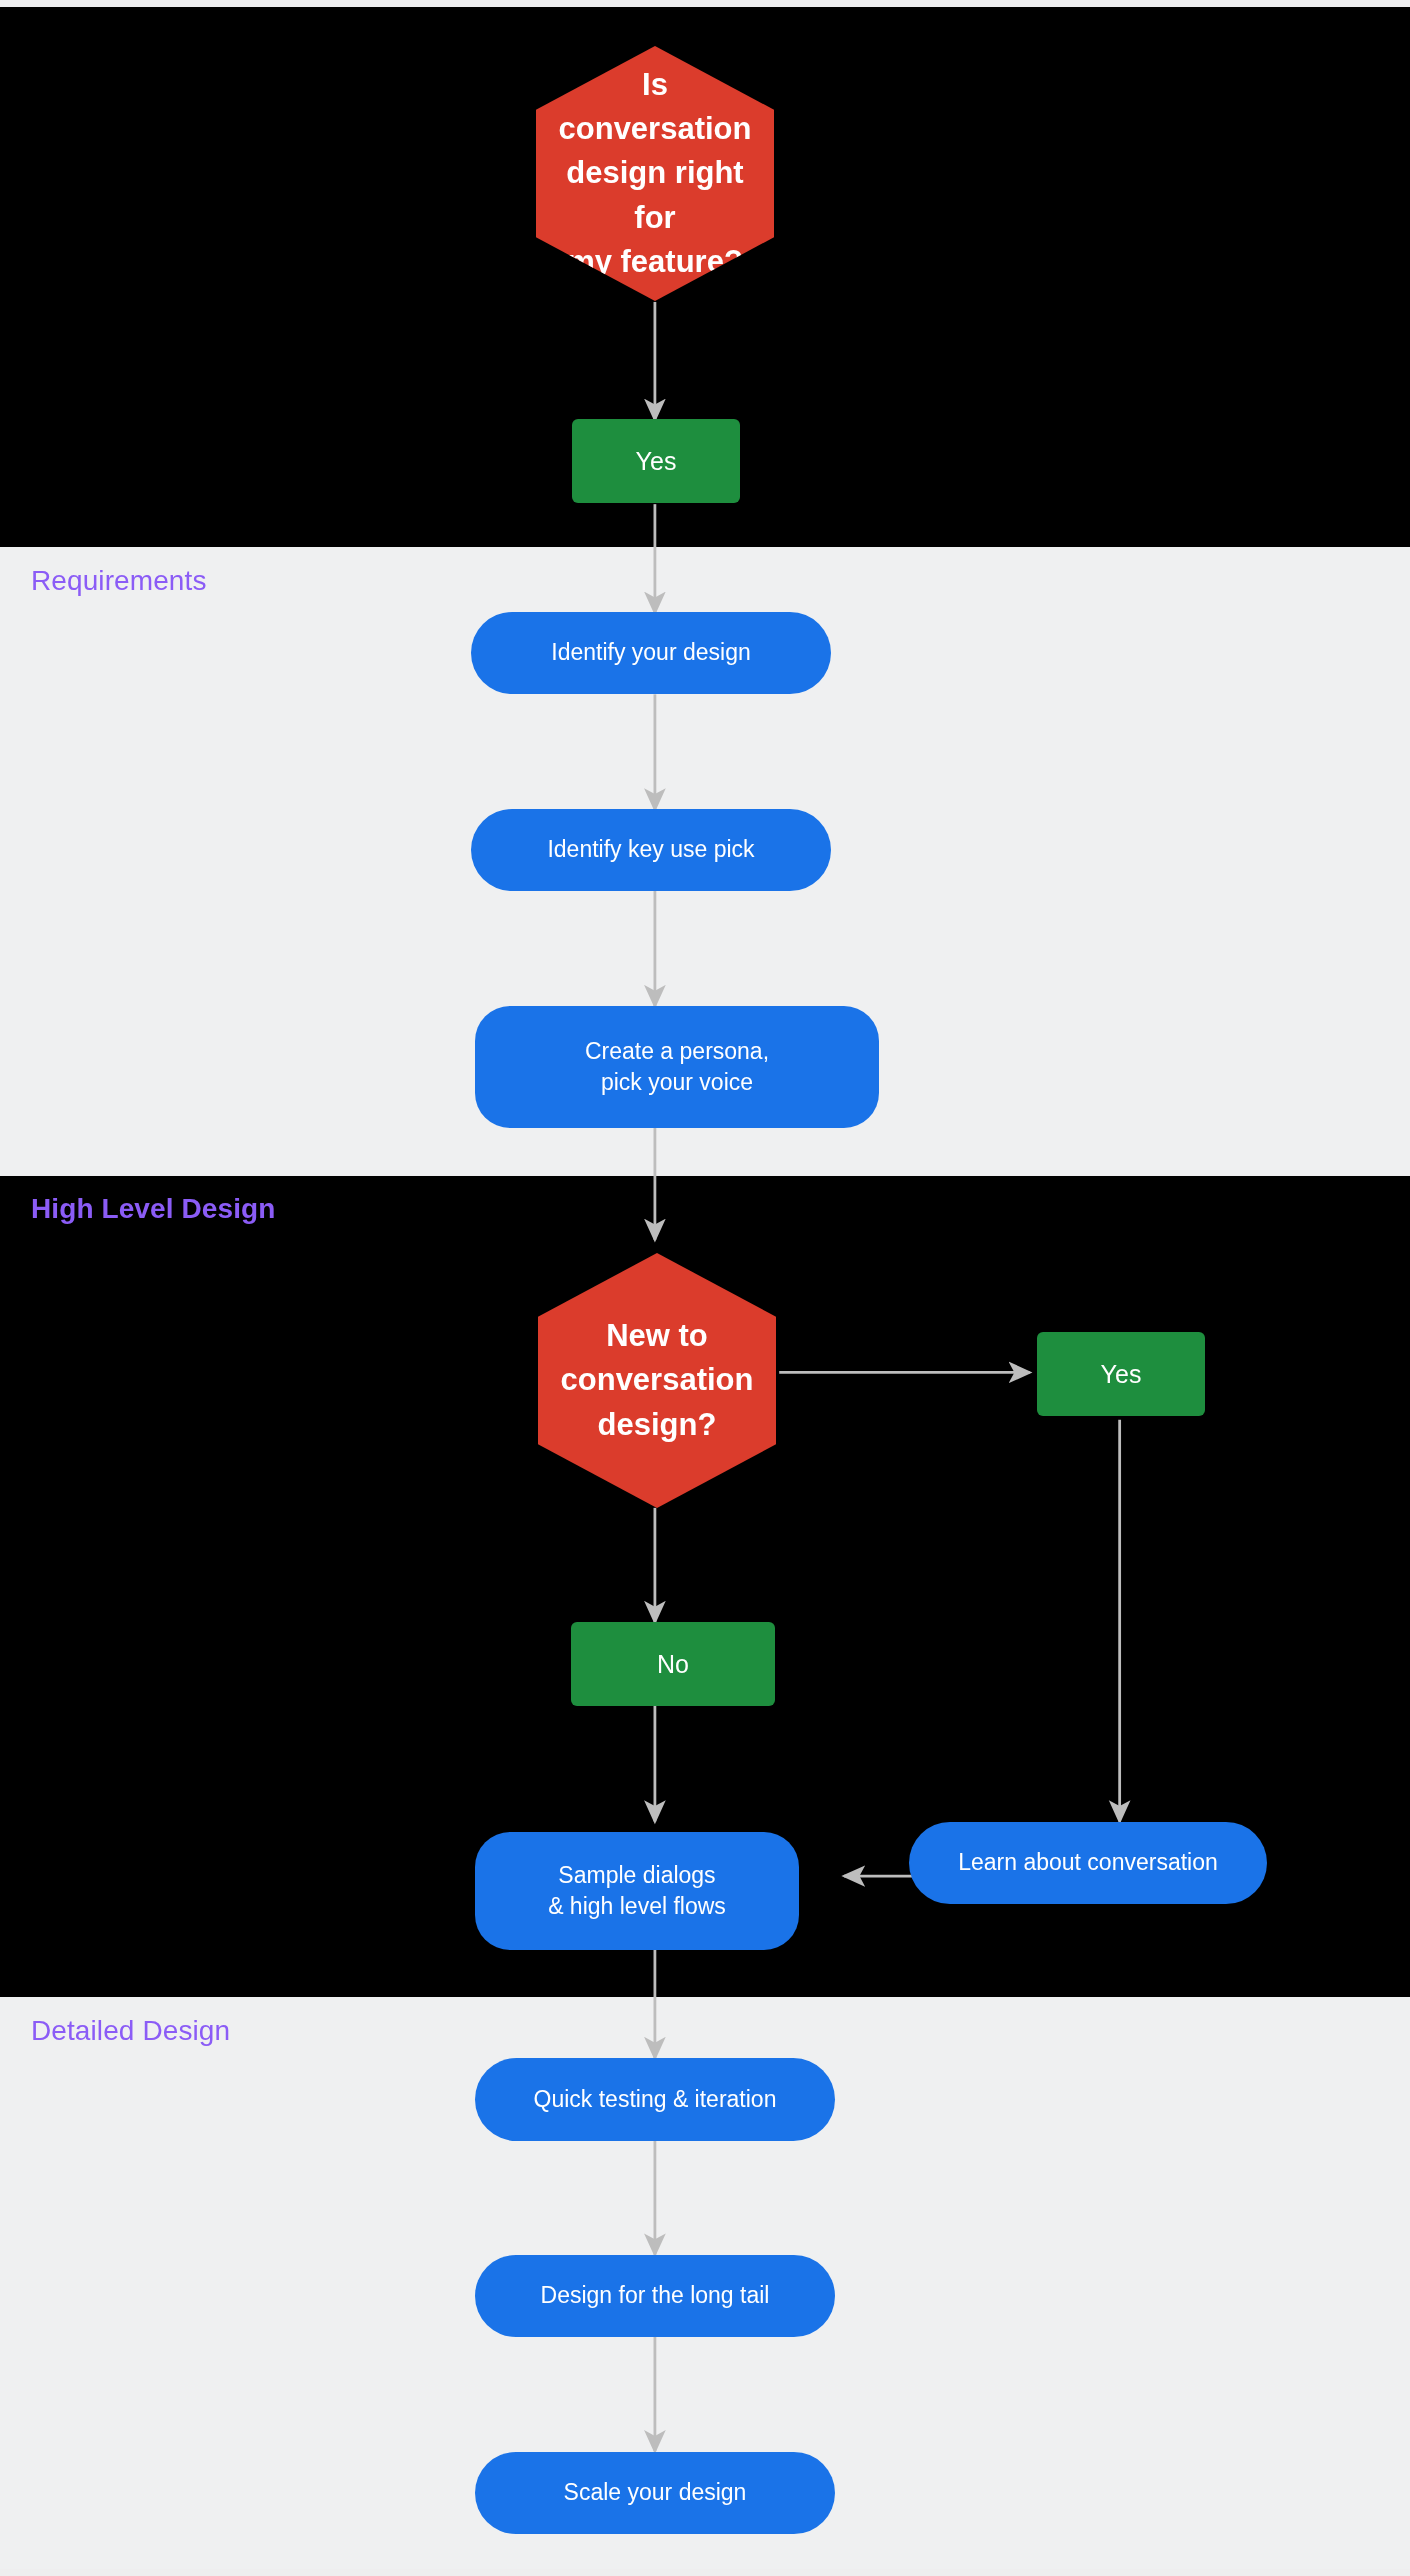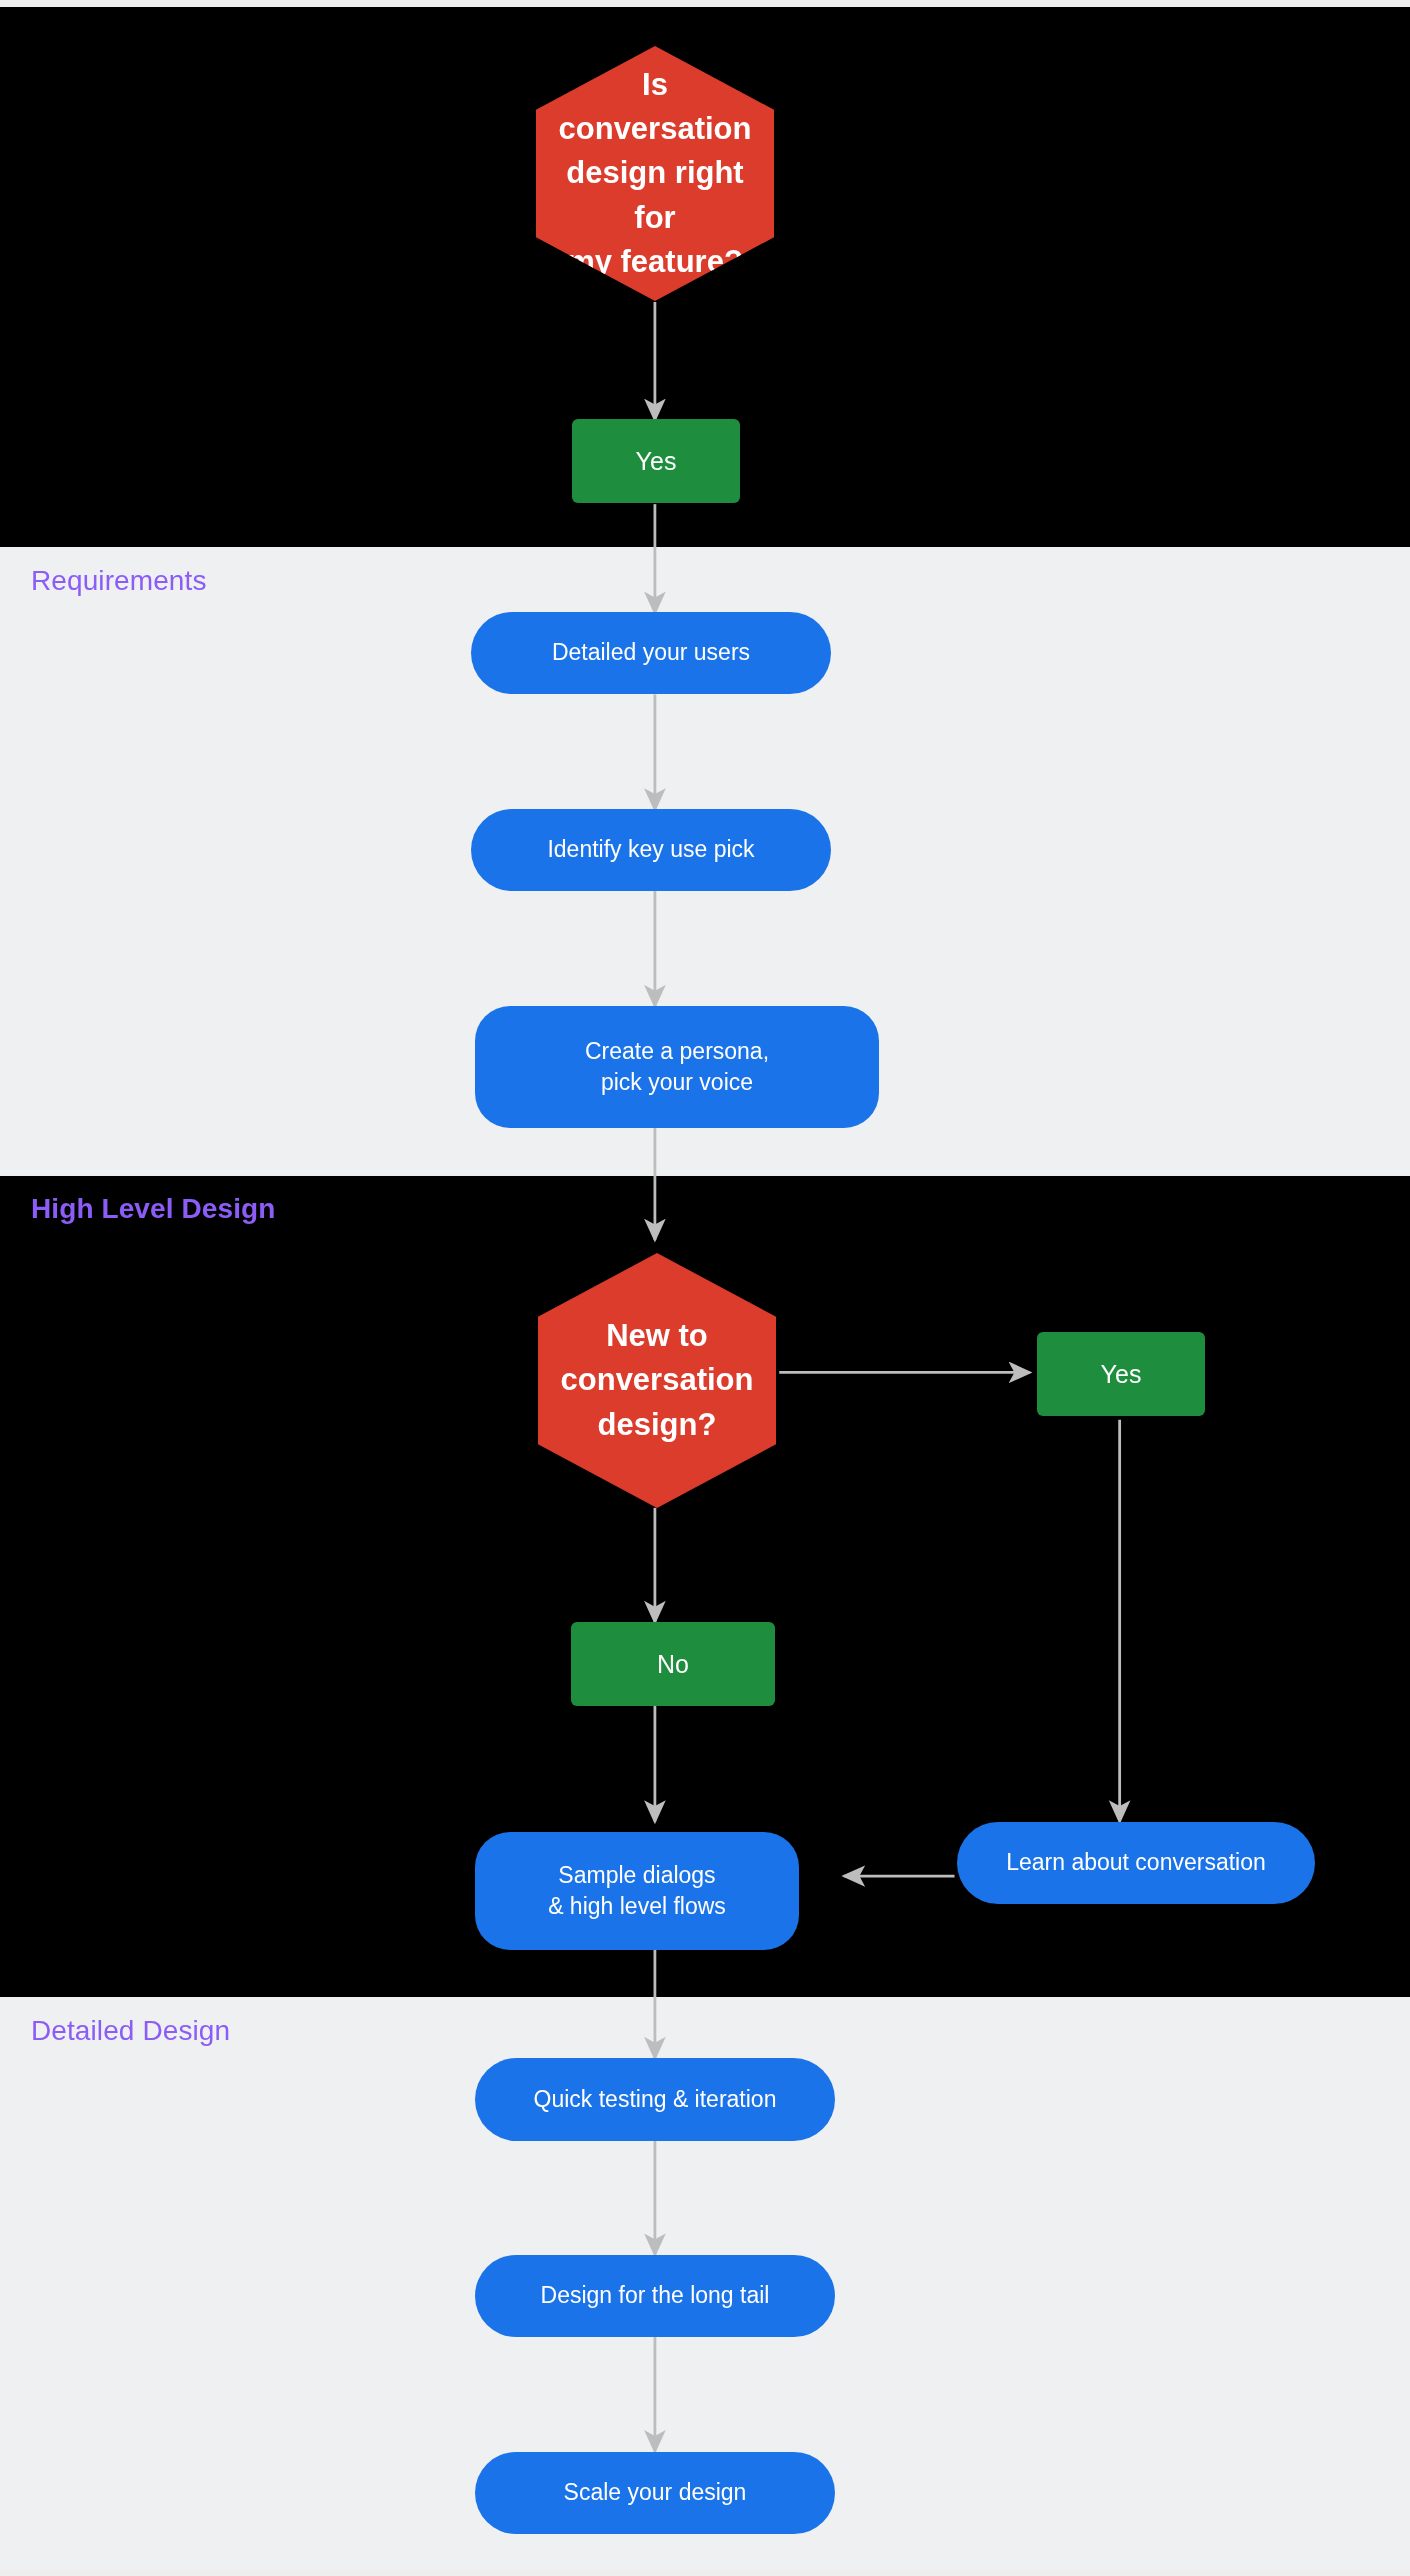--- a/index.html
+++ b/index.html
@@ -156,21 +156,21 @@
 
   <div class="node hex" style="left:536px; top:46px; width:238px; height:255px;">
     <span class="node-text"><span>Is conversation</span><br><span>design right for</span><br><span>my feature?</span></span>
   </div>
 
   <div class="node green" style="left:572px; top:419px; width:168px; height:84px;">
     <span class="node-text">Yes</span>
   </div>
 
   <div class="node blue" style="left:471px; top:612px; width:360px; height:82px;">
-    <span class="node-text">Detailed your users</span>
+    <span class="node-text">Identify your design</span>
   </div>
 
   <div class="node blue" style="left:471px; top:809px; width:360px; height:82px;">
     <span class="node-text">Identify key use pick</span>
   </div>
 
   <div class="node blue two-line" style="left:475px; top:1006px; width:404px; height:122px;">
     <span class="node-text"><span>Create a persona,</span><br><span>pick your voice</span></span>
   </div>
 
@@ -179,21 +179,21 @@
   </div>
 
   <div class="node green" style="left:1037px; top:1332px; width:168px; height:84px;">
     <span class="node-text">Yes</span>
   </div>
 
   <div class="node green" style="left:571px; top:1622px; width:204px; height:84px;">
     <span class="node-text">No</span>
   </div>
 
-  <div class="node blue" style="left:957px; top:1822px; width:358px; height:82px;">
+  <div class="node blue" style="left:909px; top:1822px; width:358px; height:82px;">
     <span class="node-text">Learn about conversation</span>
   </div>
 
   <div class="node blue two-line" style="left:475px; top:1832px; width:324px; height:118px;">
     <span class="node-text"><span>Sample dialogs</span><br><span>&amp; high level flows</span></span>
   </div>
 
   <div class="node blue" style="left:475px; top:2058px; width:360px; height:83px;">
     <span class="node-text">Quick testing &amp; iteration</span>
   </div>

